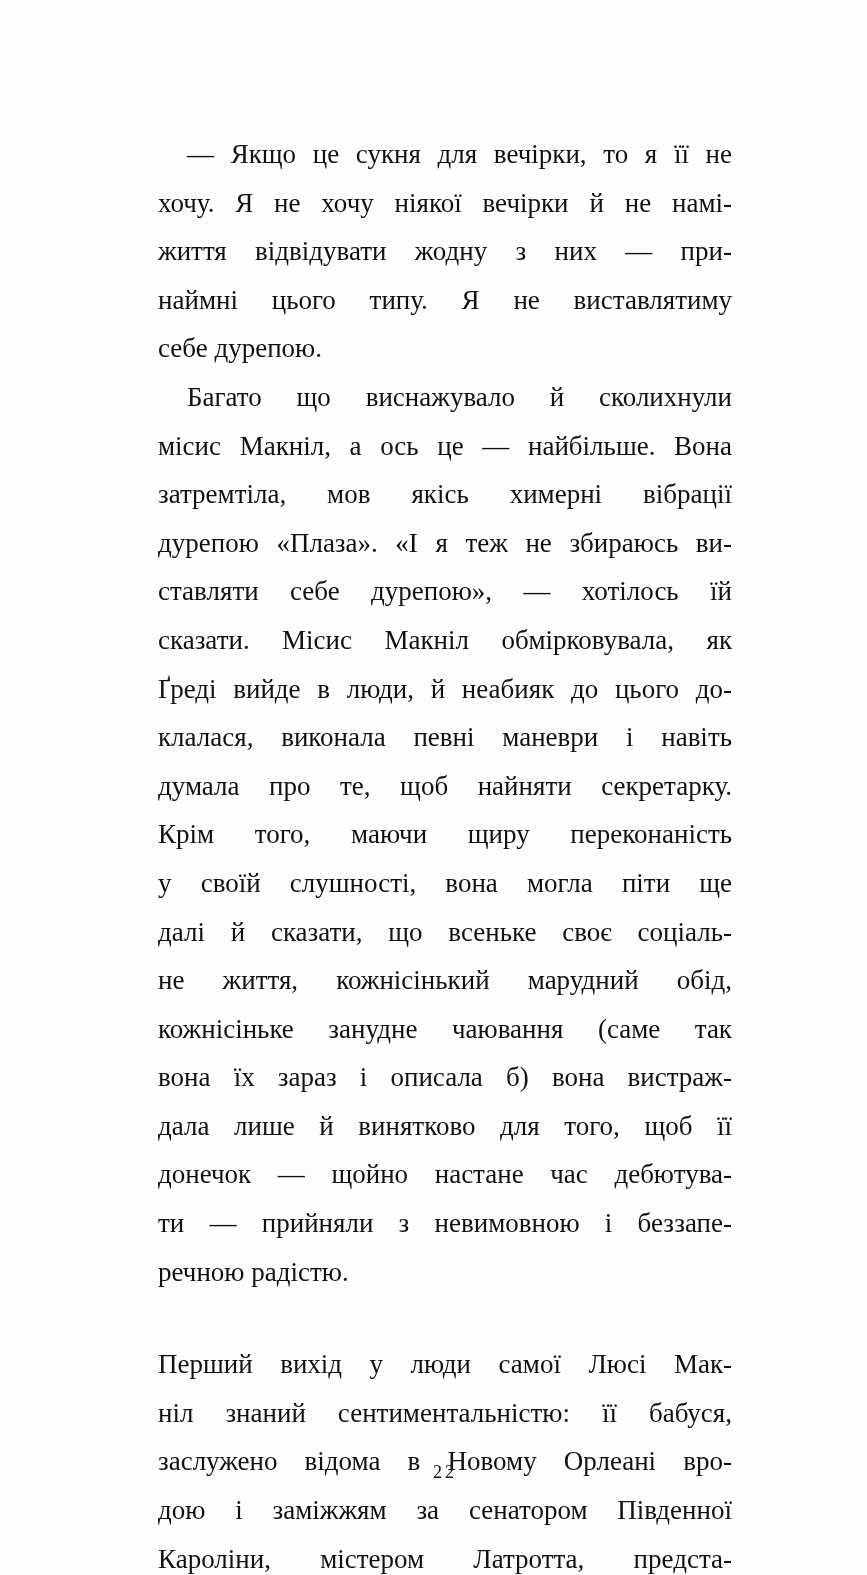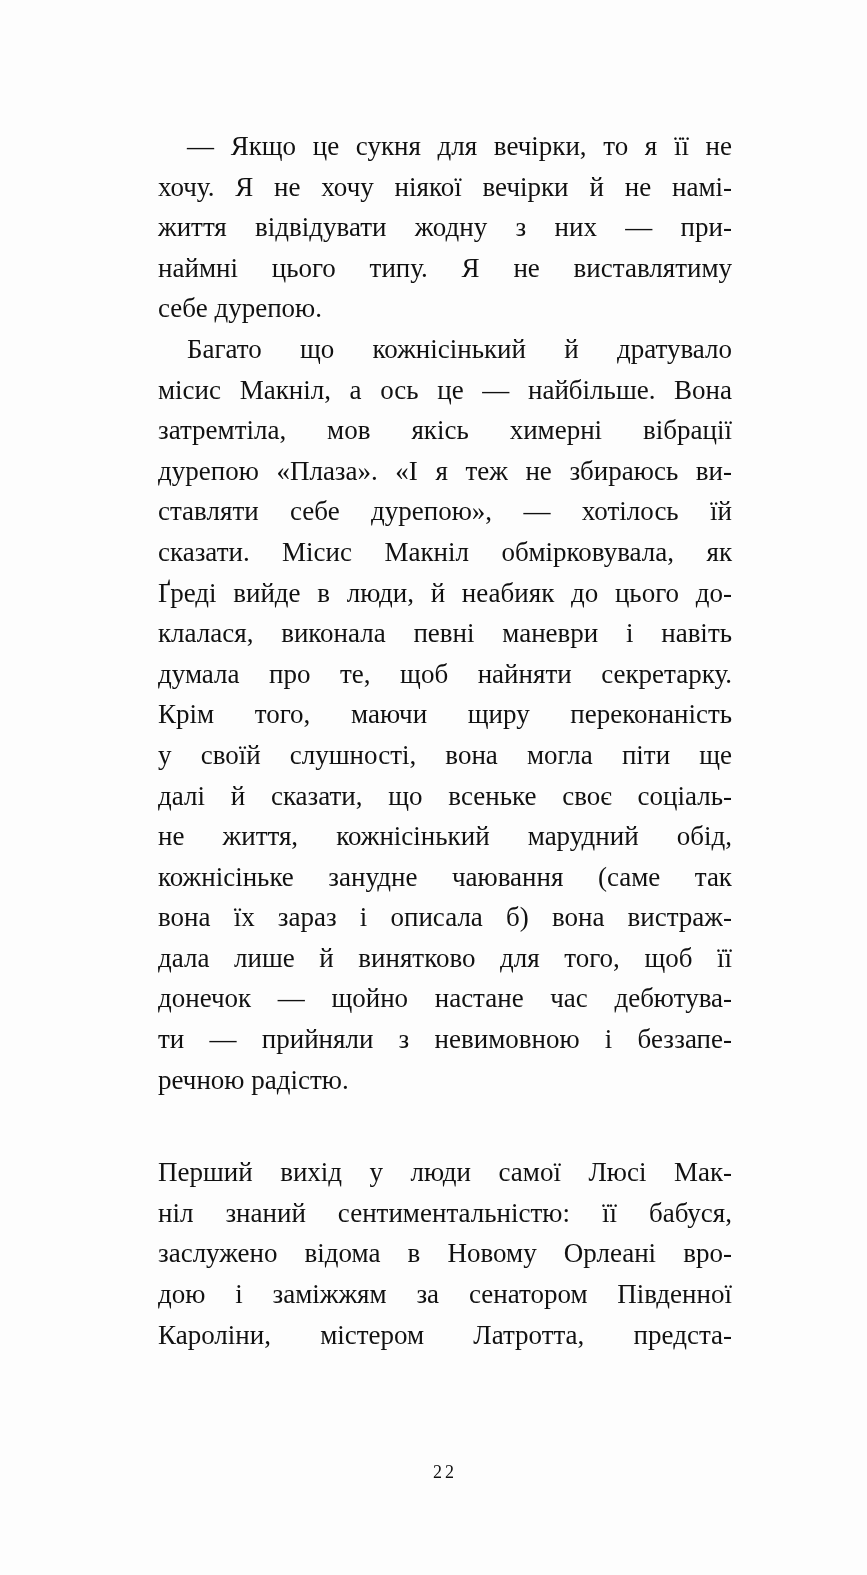--- a/index.html
+++ b/index.html
@@ -33,20 +33,21 @@
   }
   .para.section-break {
     margin-top: 52px;
   }
   .line {
     display: block;
     text-align: justify;
     text-align-last: justify;
     white-space: normal;
     height: 40.6px;
+    margin-top: 8px;
   }
   .line.indent {
     text-indent: 29px;
   }
   .line.end {
     text-align-last: left;
   }
   .folio {
     position: absolute;
     top: 1452px;
@@ -67,21 +68,21 @@
 
     <p class="para">
       <span class="line indent">— Якщо це сукня для вечірки, то я її не</span>
       <span class="line">хочу. Я не хочу ніякої вечірки й не намі-</span>
       <span class="line">життя відвідувати жодну з них — при-</span>
       <span class="line">наймні цього типу. Я не виставлятиму</span>
       <span class="line end">себе дурепою.</span>
     </p>
 
     <p class="para">
-      <span class="line indent">Багато що кожнісінький й дратувало</span>
+      <span class="line indent">Багато що виснажувало й сколихнули</span>
       <span class="line">місис Макніл, а ось це — найбільше. Вона</span>
       <span class="line">затремтіла, мов якісь химерні вібрації</span>
       <span class="line">дурепою «Плаза». «І я теж не збираюсь ви-</span>
       <span class="line">ставляти себе дурепою», — хотілось їй</span>
       <span class="line">сказати. Місис Макніл обмірковувала, як</span>
       <span class="line">Ґреді вийде в люди, й неабияк до цього до-</span>
       <span class="line">клалася, виконала певні маневри і навіть</span>
       <span class="line">думала про те, щоб найняти секретарку.</span>
       <span class="line">Крім того, маючи щиру переконаність</span>
       <span class="line">у своїй слушності, вона могла піти ще</span>

